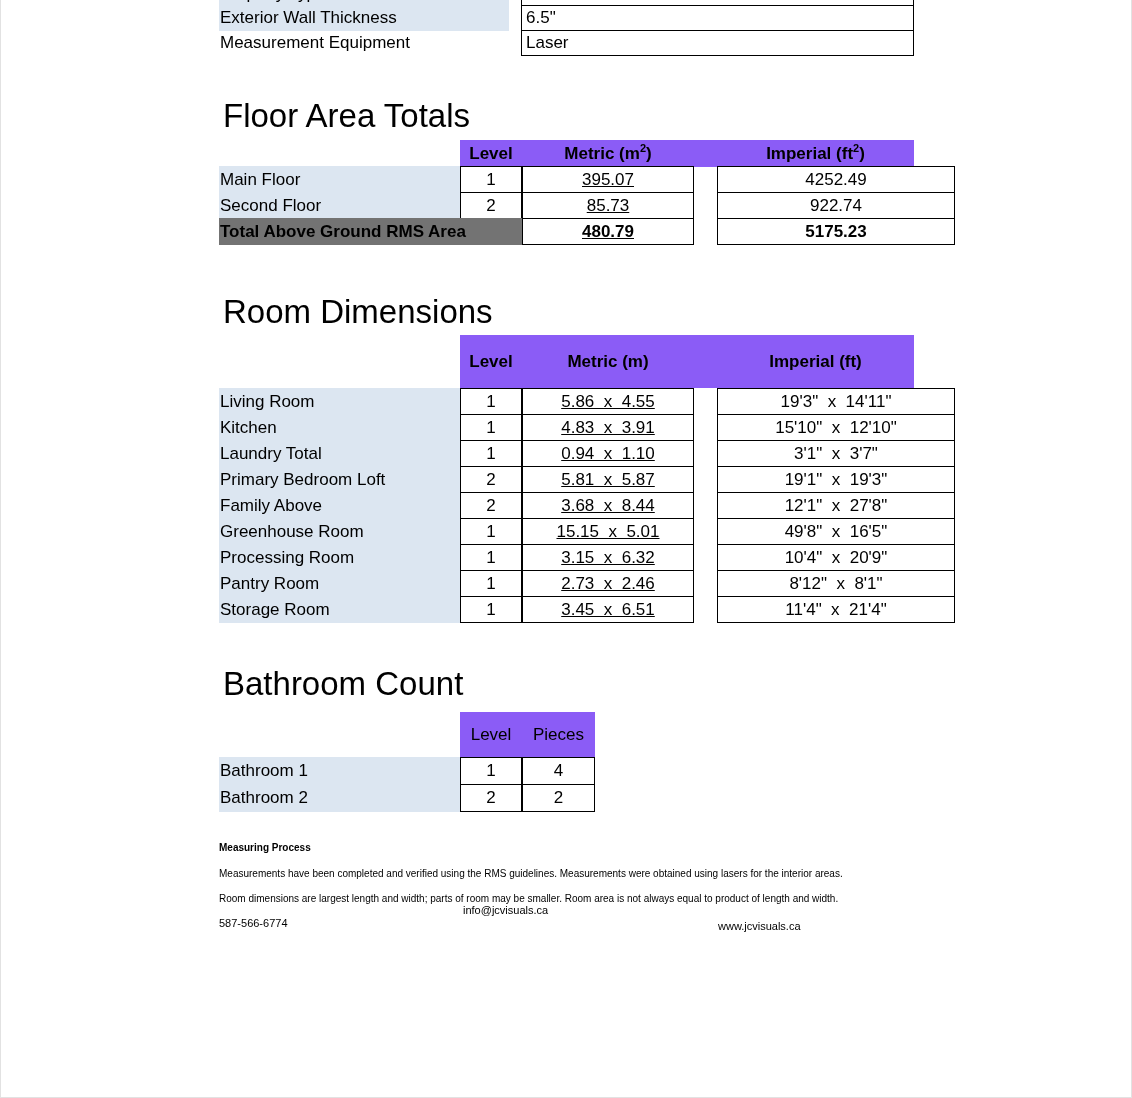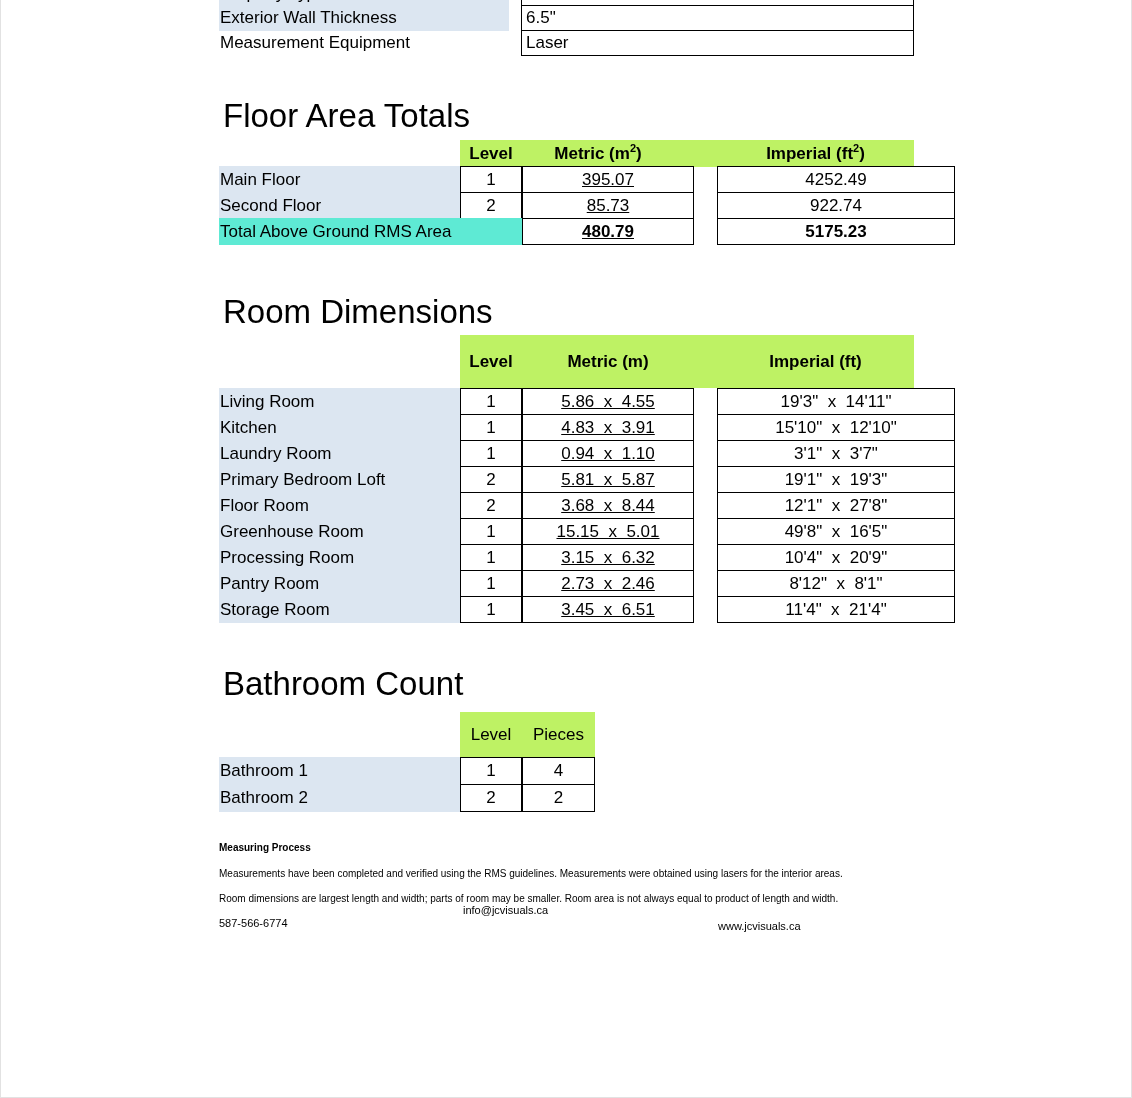--- a/index.html
+++ b/index.html
@@ -21,33 +21,33 @@
     position:absolute; height:100%; box-sizing:border-box;
     border:1.5px solid #000; background:#fff;
     display:flex; align-items:center; justify-content:center;
     font-size:17px; white-space:pre;
   }
   .cell.level{left:459px; width:62px;}
   .cell.metric{left:521px; width:172px;text-decoration:underline;}
   .cell.imperial{left:716px; width:238px;}
   .cell.pieces{left:521px; width:73px;}
   .hdr{
-    position:absolute; background:#bef264; box-sizing:border-box;
+    position:absolute; background:#8b5cf6; box-sizing:border-box;
   }
   .hcell{
     position:absolute; top:0; height:100%;
     display:flex; align-items:center; justify-content:center;
     font-size:17px; font-weight:700; white-space:pre;
   }
   .hcell.reg{font-weight:400;}
   .sup{font-size:11px; position:relative; top:-6px; font-weight:700;}
   .totlbl{
     position:absolute; left:218px; width:303px; height:100%;
-    background:#5eead4; display:flex; align-items:center;
-    font-size:17px; font-weight:400; padding-left:1px; box-sizing:border-box; white-space:nowrap;
+    background:#737373; display:flex; align-items:center;
+    font-size:17px; font-weight:700; padding-left:1px; box-sizing:border-box; white-space:nowrap;
   }
   .bold{font-weight:700;}
   .plabel{
     position:absolute; left:218px; width:290px; height:100%;
     display:flex; align-items:center; font-size:17px; padding-left:1px; box-sizing:border-box;
   }
   .pvalue{
     position:absolute; left:520px; width:393px; height:100%;
     border:1.5px solid #000; box-sizing:border-box; background:#fff;
     display:flex; align-items:center; justify-content:flex-start;
@@ -79,21 +79,21 @@
       <div class="pvalue">Laser</div>
     </div>
   </div>
 
   <div class="abs title" style="left:222px;top:96px;">Floor Area Totals</div>
 
   <div class="hdr" style="left:459px;top:140px;width:454px;height:27px;">
     <div class="hcell" style="left:0;width:62px;">
       <span>Level</span>
     </div>
-    <div class="hcell" style="left:52px;width:172px;align-items:center;">
+    <div class="hcell" style="left:62px;width:172px;align-items:center;">
       <span>Metric (m</span><span class="sup">2</span><span>)</span>
     </div>
     <div class="hcell" style="left:257px;width:197px;">
       <span>Imperial (ft</span><span class="sup">2</span><span>)</span>
     </div>
   </div>
 
   <div class="row" style="top:166px;">
     <div class="lbl">Main Floor</div>
     <div class="cell level">1</div>
@@ -132,33 +132,33 @@
     <div class="cell metric">5.86  x  4.55</div>
     <div class="cell imperial">19'3"  x  14'11"</div>
   </div>
   <div class="row" style="top:414px;">
     <div class="lbl">Kitchen</div>
     <div class="cell level">1</div>
     <div class="cell metric">4.83  x  3.91</div>
     <div class="cell imperial">15'10"  x  12'10"</div>
   </div>
   <div class="row" style="top:440px;">
-    <div class="lbl">Laundry Room</div>
+    <div class="lbl">Laundry Total</div>
     <div class="cell level">1</div>
     <div class="cell metric">0.94  x  1.10</div>
     <div class="cell imperial">3'1"  x  3'7"</div>
   </div>
   <div class="row" style="top:466px;">
     <div class="lbl">Primary Bedroom Loft</div>
     <div class="cell level">2</div>
     <div class="cell metric">5.81  x  5.87</div>
     <div class="cell imperial">19'1"  x  19'3"</div>
   </div>
   <div class="row" style="top:492px;">
-    <div class="lbl">Floor Room</div>
+    <div class="lbl">Family Above</div>
     <div class="cell level">2</div>
     <div class="cell metric">3.68  x  8.44</div>
     <div class="cell imperial">12'1"  x  27'8"</div>
   </div>
   <div class="row" style="top:518px;">
     <div class="lbl">Greenhouse Room</div>
     <div class="cell level">1</div>
     <div class="cell metric">15.15  x  5.01</div>
     <div class="cell imperial">49'8"  x  16'5"</div>
   </div>

